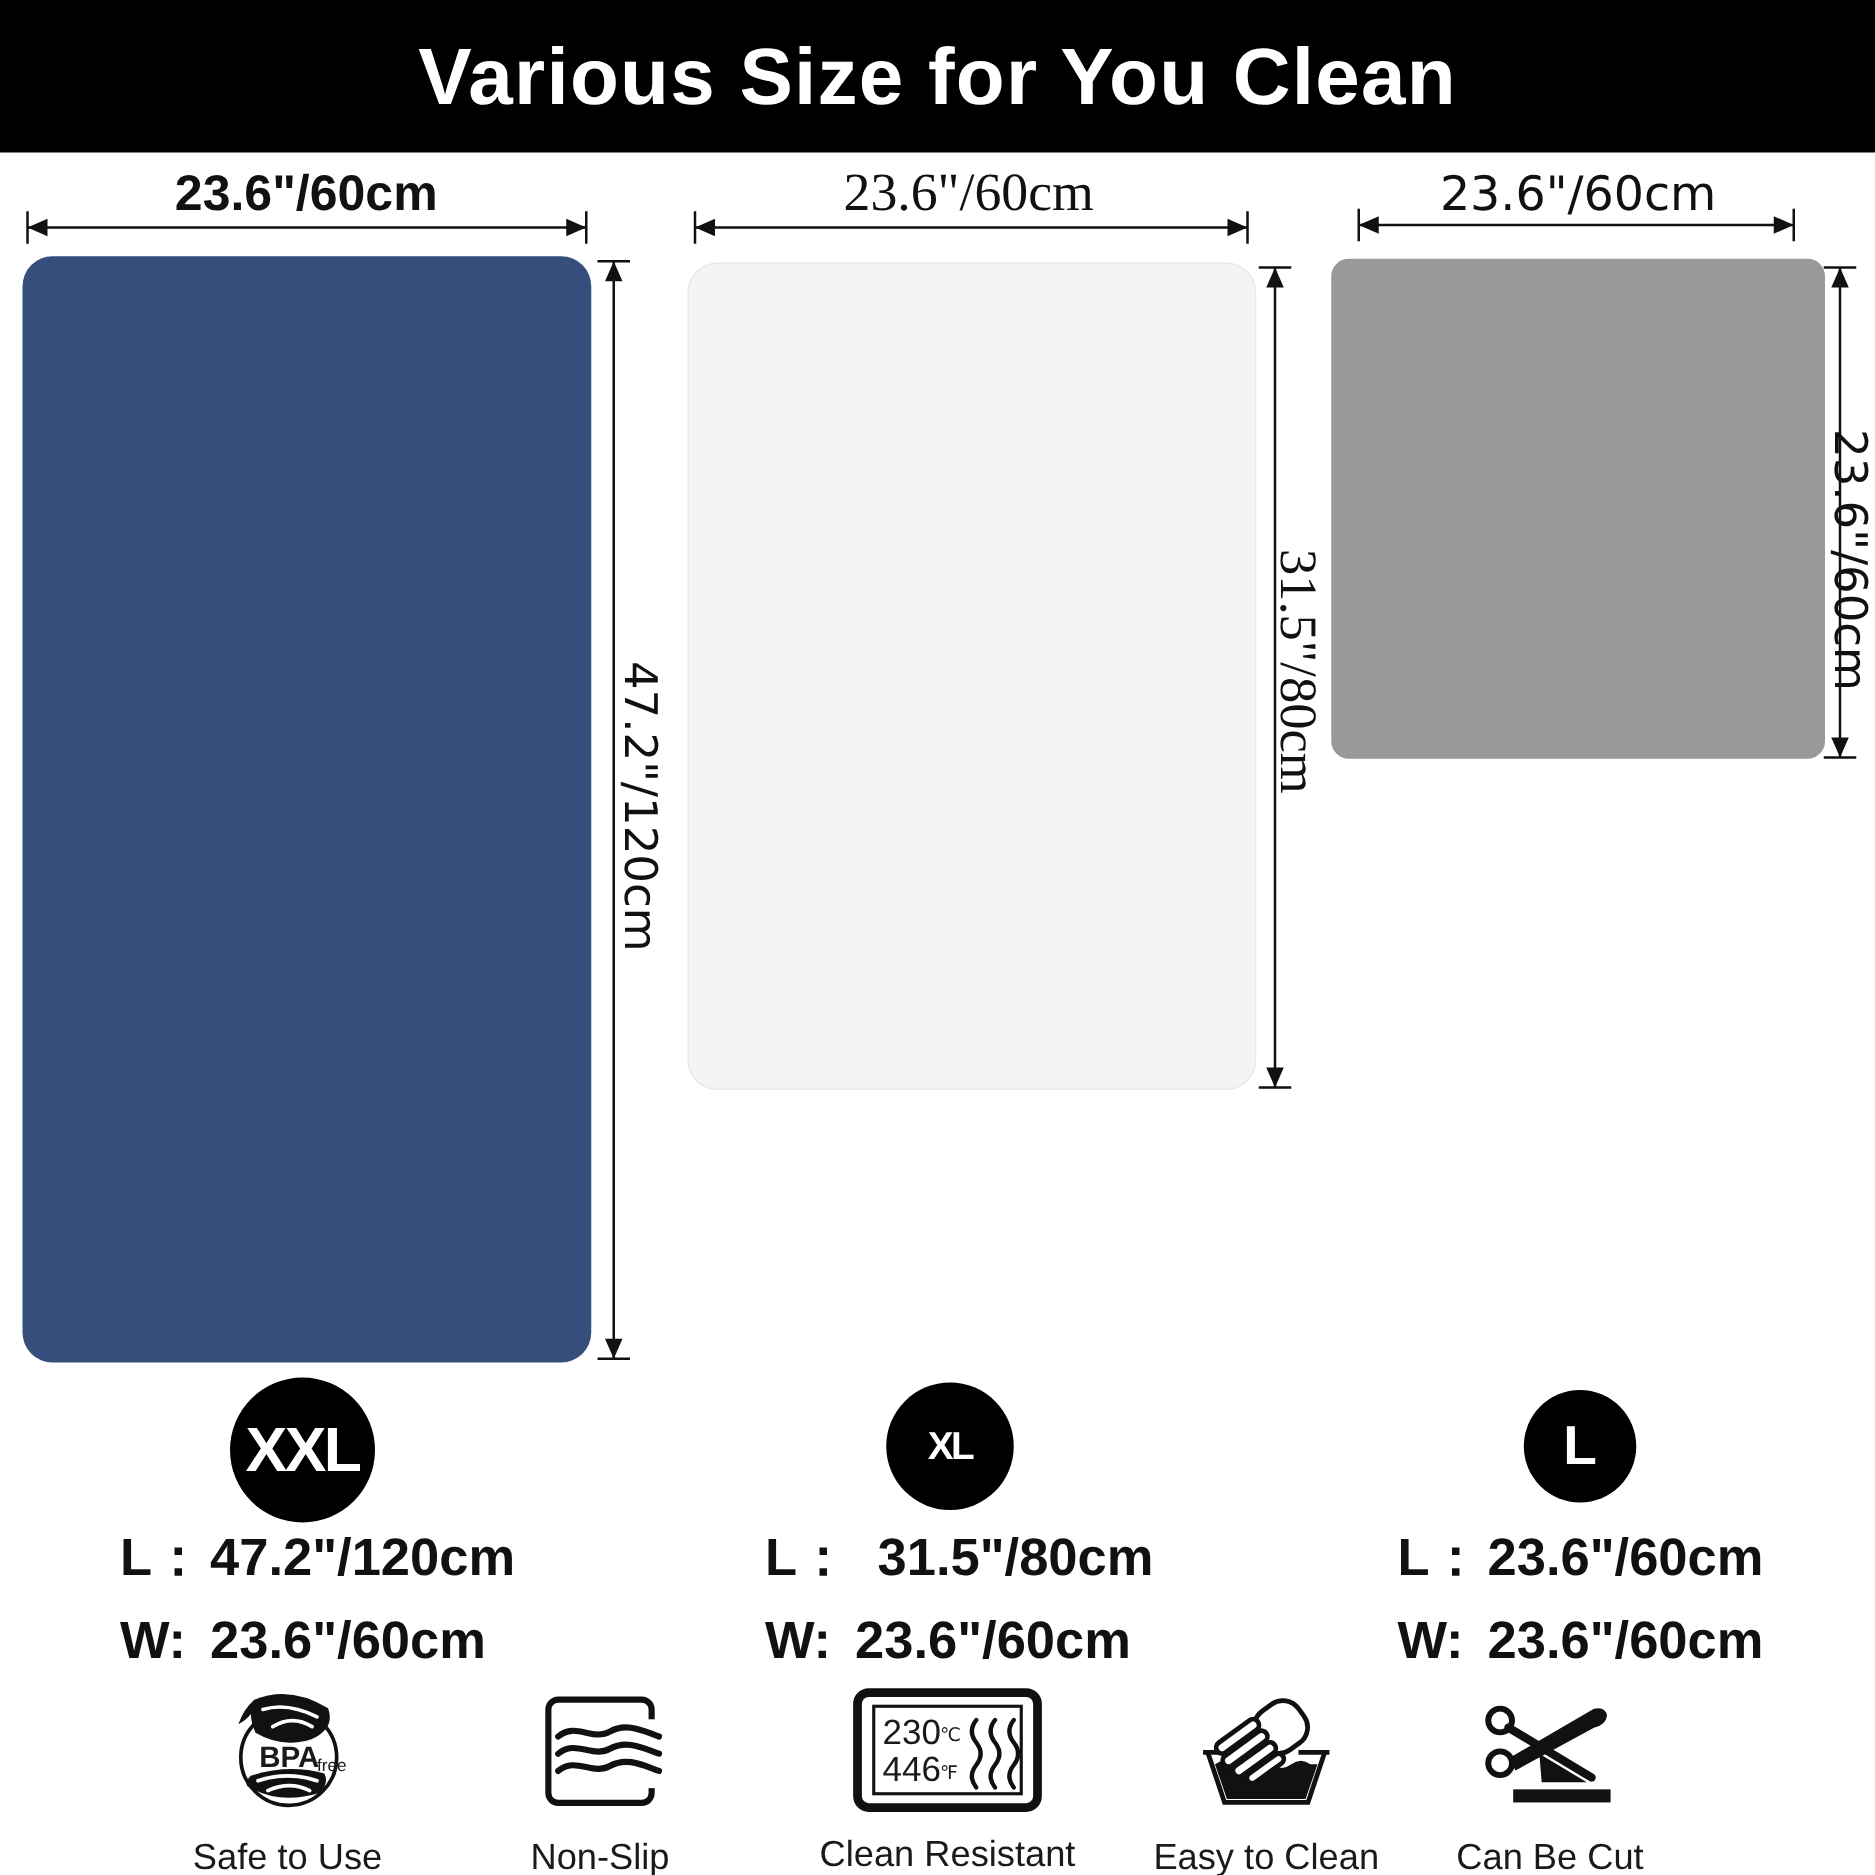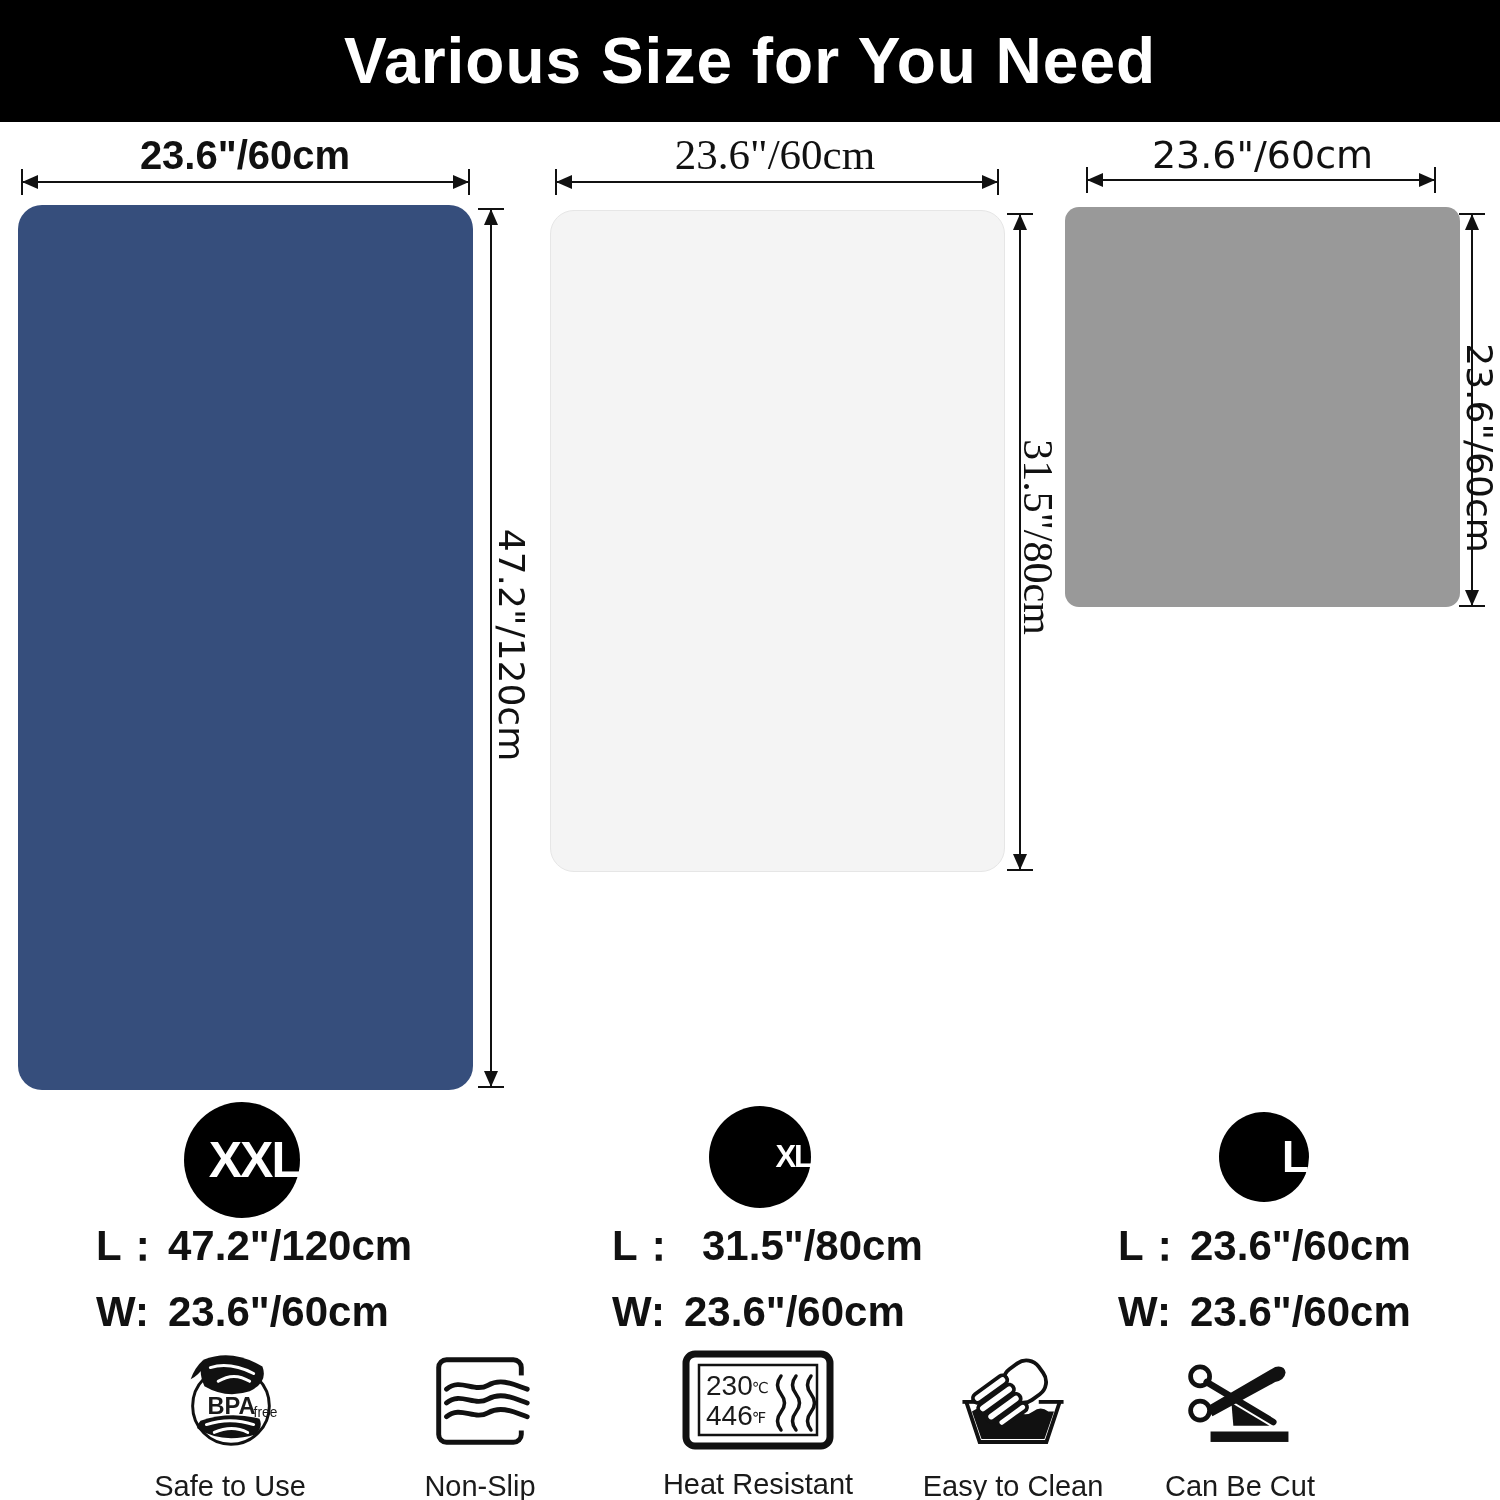--- a/index.html
+++ b/index.html
@@ -27,21 +27,21 @@
     position:absolute;text-align:center;white-space:nowrap;
     transform:rotate(90deg);transform-origin:center center;
     font-family:"DejaVu Sans",sans-serif;font-size:36px;font-weight:400;
   }
   .side-label.serif{font-family:"Liberation Serif",serif;font-size:42px;}
   .arrow{position:absolute;}
   .arrow svg{display:block;}
   
   .badge{
     position:absolute;background:#000;border-radius:50%;color:#fff;
-    display:flex;align-items:center;justify-content:flex-end;
+    display:flex;align-items:center;justify-content:center;
     font-weight:700;letter-spacing:-2px;
   }
   .badge-xxl{left:184px;top:1102px;width:116px;height:116px;font-size:50px;}
   .badge-xl{left:709px;top:1106px;width:102px;height:102px;font-size:31px;}
   .badge-l{left:1219px;top:1112px;width:90px;height:90px;font-size:44px;letter-spacing:0;}
   
   .dims{position:absolute;font-size:42px;font-weight:700;}
   .dims .row{display:flex;align-items:baseline;margin-bottom:14px;white-space:nowrap;}
   .dims .pfx{display:inline-block;width:72px;}
   
@@ -50,21 +50,21 @@
   .feature .flabel{
     margin-top:10px;font-size:29px;font-weight:400;color:#1a1a1a;white-space:nowrap;
   }
 </style>
 </head>
 <body>
 
 <div id="stage">
 
   <div class="banner">
-    <h1>Various Size for You Need</h1>
+    <h1>Various Size for You Clean</h1>
   </div>
 
   <div class="top-label" style="left:20px;top:133px;width:450px;">23.6"/60cm</div>
 
   <div class="arrow" style="left:18px;top:166px;">
     <svg width="455" height="32" viewBox="0 0 455 32">
       <line x1="4" y1="3" x2="4" y2="29" stroke="#111" stroke-width="2"></line>
       <line x1="451" y1="3" x2="451" y2="29" stroke="#111" stroke-width="2"></line>
       <line x1="4" y1="16" x2="451" y2="16" stroke="#111" stroke-width="2"></line>
       <polygon points="4,16 20,9 20,23" fill="#111"></polygon>
@@ -213,21 +213,21 @@
       <rect x="8" y="6" width="144" height="92" rx="9" fill="none" stroke="#111" stroke-width="7"></rect>
       <rect x="21" y="17" width="118" height="70" fill="none" stroke="#111" stroke-width="2.5"></rect>
       <text x="28" y="47" font-family="Liberation Sans, sans-serif" font-size="28" fill="#1a1a1a">230</text>
       <text x="74" y="45" font-family="DejaVu Sans, sans-serif" font-size="15" fill="#1a1a1a">℃</text>
       <text x="28" y="77" font-family="Liberation Sans, sans-serif" font-size="28" fill="#1a1a1a">446</text>
       <text x="74" y="75" font-family="DejaVu Sans, sans-serif" font-size="15" fill="#1a1a1a">℉</text>
       <path d="M103,28 q-7,9 0,18 q7,9 0,18 q-7,9 0,18" fill="none" stroke="#111" stroke-width="3.5" stroke-linecap="round"></path>
       <path d="M118,28 q-7,9 0,18 q7,9 0,18 q-7,9 0,18" fill="none" stroke="#111" stroke-width="3.5" stroke-linecap="round"></path>
       <path d="M133,28 q-7,9 0,18 q7,9 0,18 q-7,9 0,18" fill="none" stroke="#111" stroke-width="3.5" stroke-linecap="round"></path>
     </svg>
-    <div class="flabel">Heat Resistant</div>
+    <div class="flabel">Clean Resistant</div>
   </div>
 
   <div class="feature" style="left:903px;top:1340px;width:220px;">
     <svg width="124" height="120" viewBox="0 0 130 120">
       <path d="M16,62 L30,104 L100,104 L114,62" fill="none" stroke="#111" stroke-width="4"></path>
       <line x1="12" y1="62" x2="36" y2="62" stroke="#111" stroke-width="4"></line>
       <line x1="92" y1="62" x2="118" y2="62" stroke="#111" stroke-width="4"></line>
       <path d="M22,72 Q30,66 38,72 Q46,78 54,72 Q62,66 70,72 Q78,78 86,72 Q94,66 102,72 L108,72 L98,101 L32,101 L22,72 Z" fill="#111"></path>
       <g transform="rotate(-36 70 46)">
         <rect x="58" y="26" width="42" height="40" rx="16" fill="#fff" stroke="#111" stroke-width="4"></rect>

